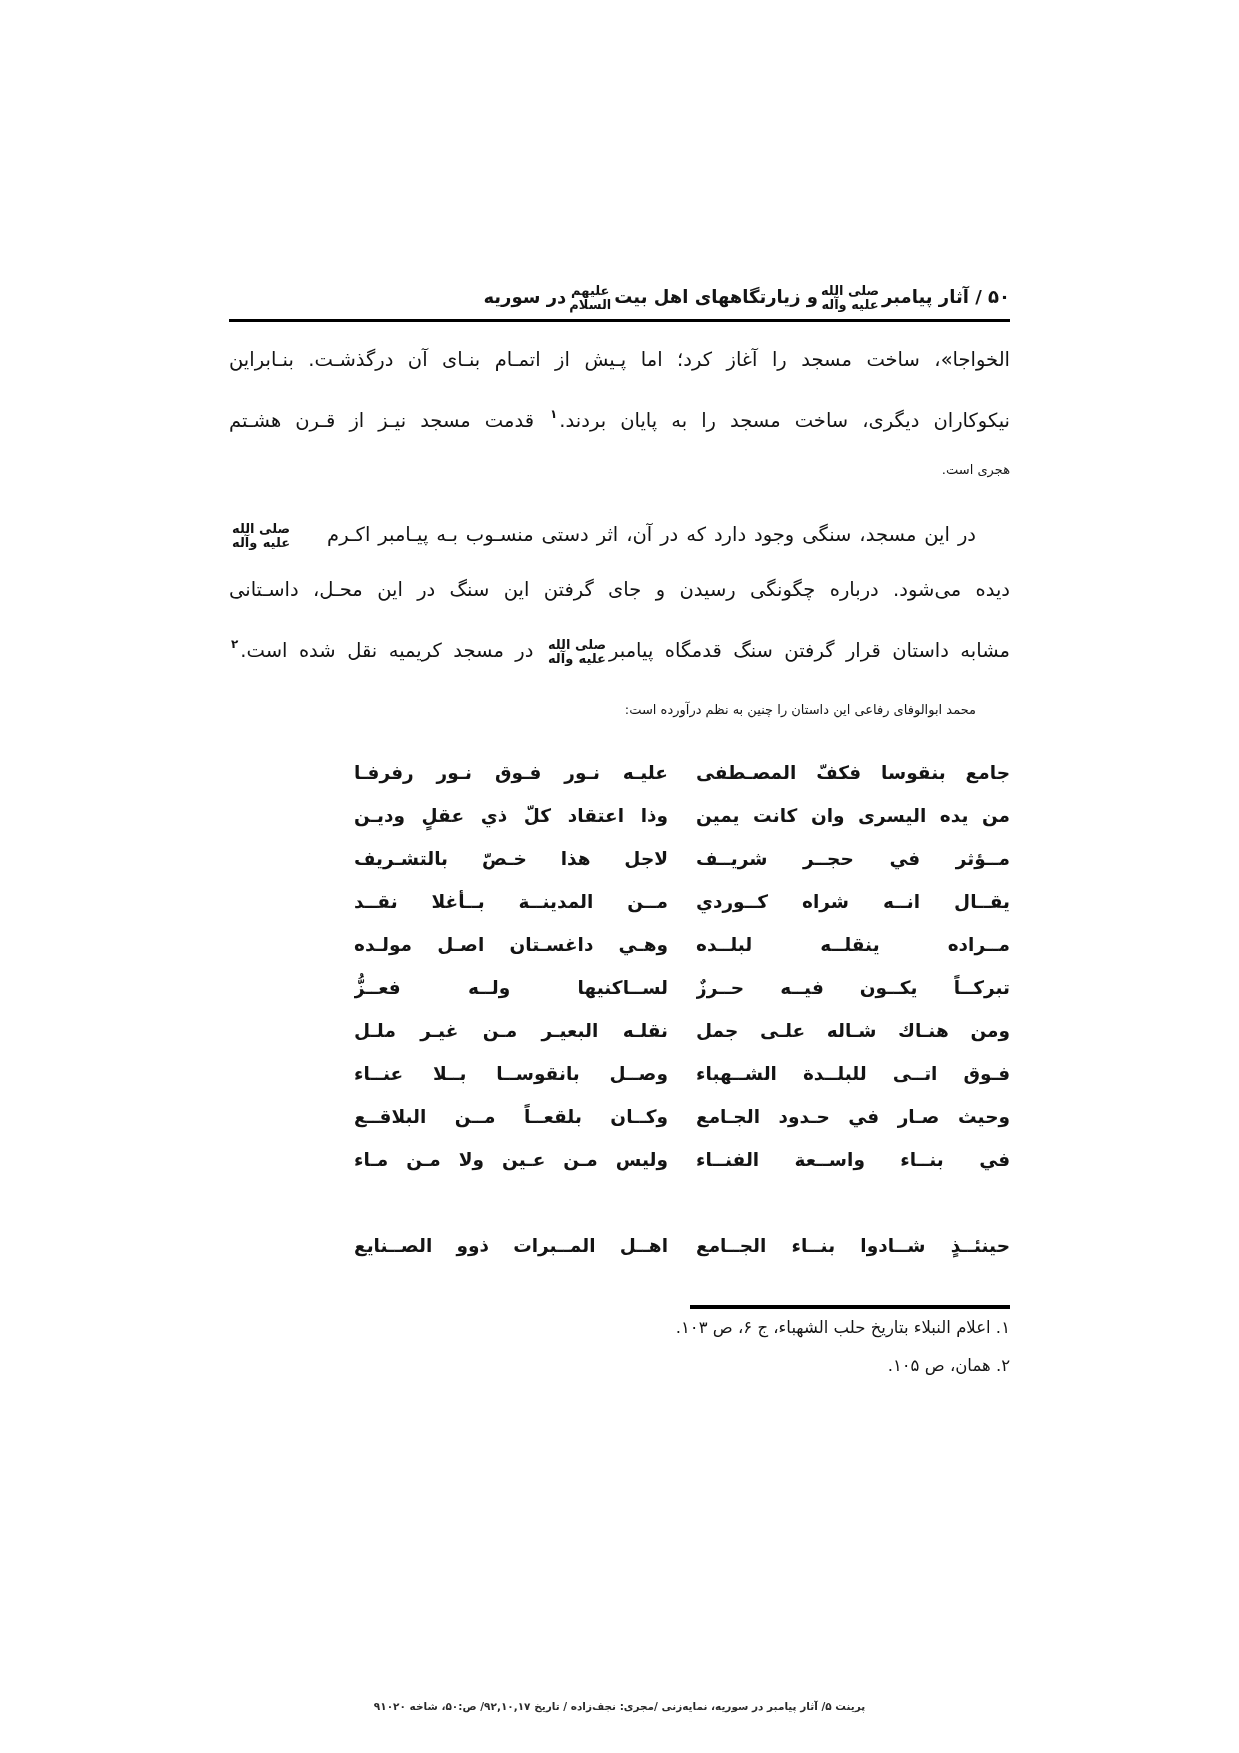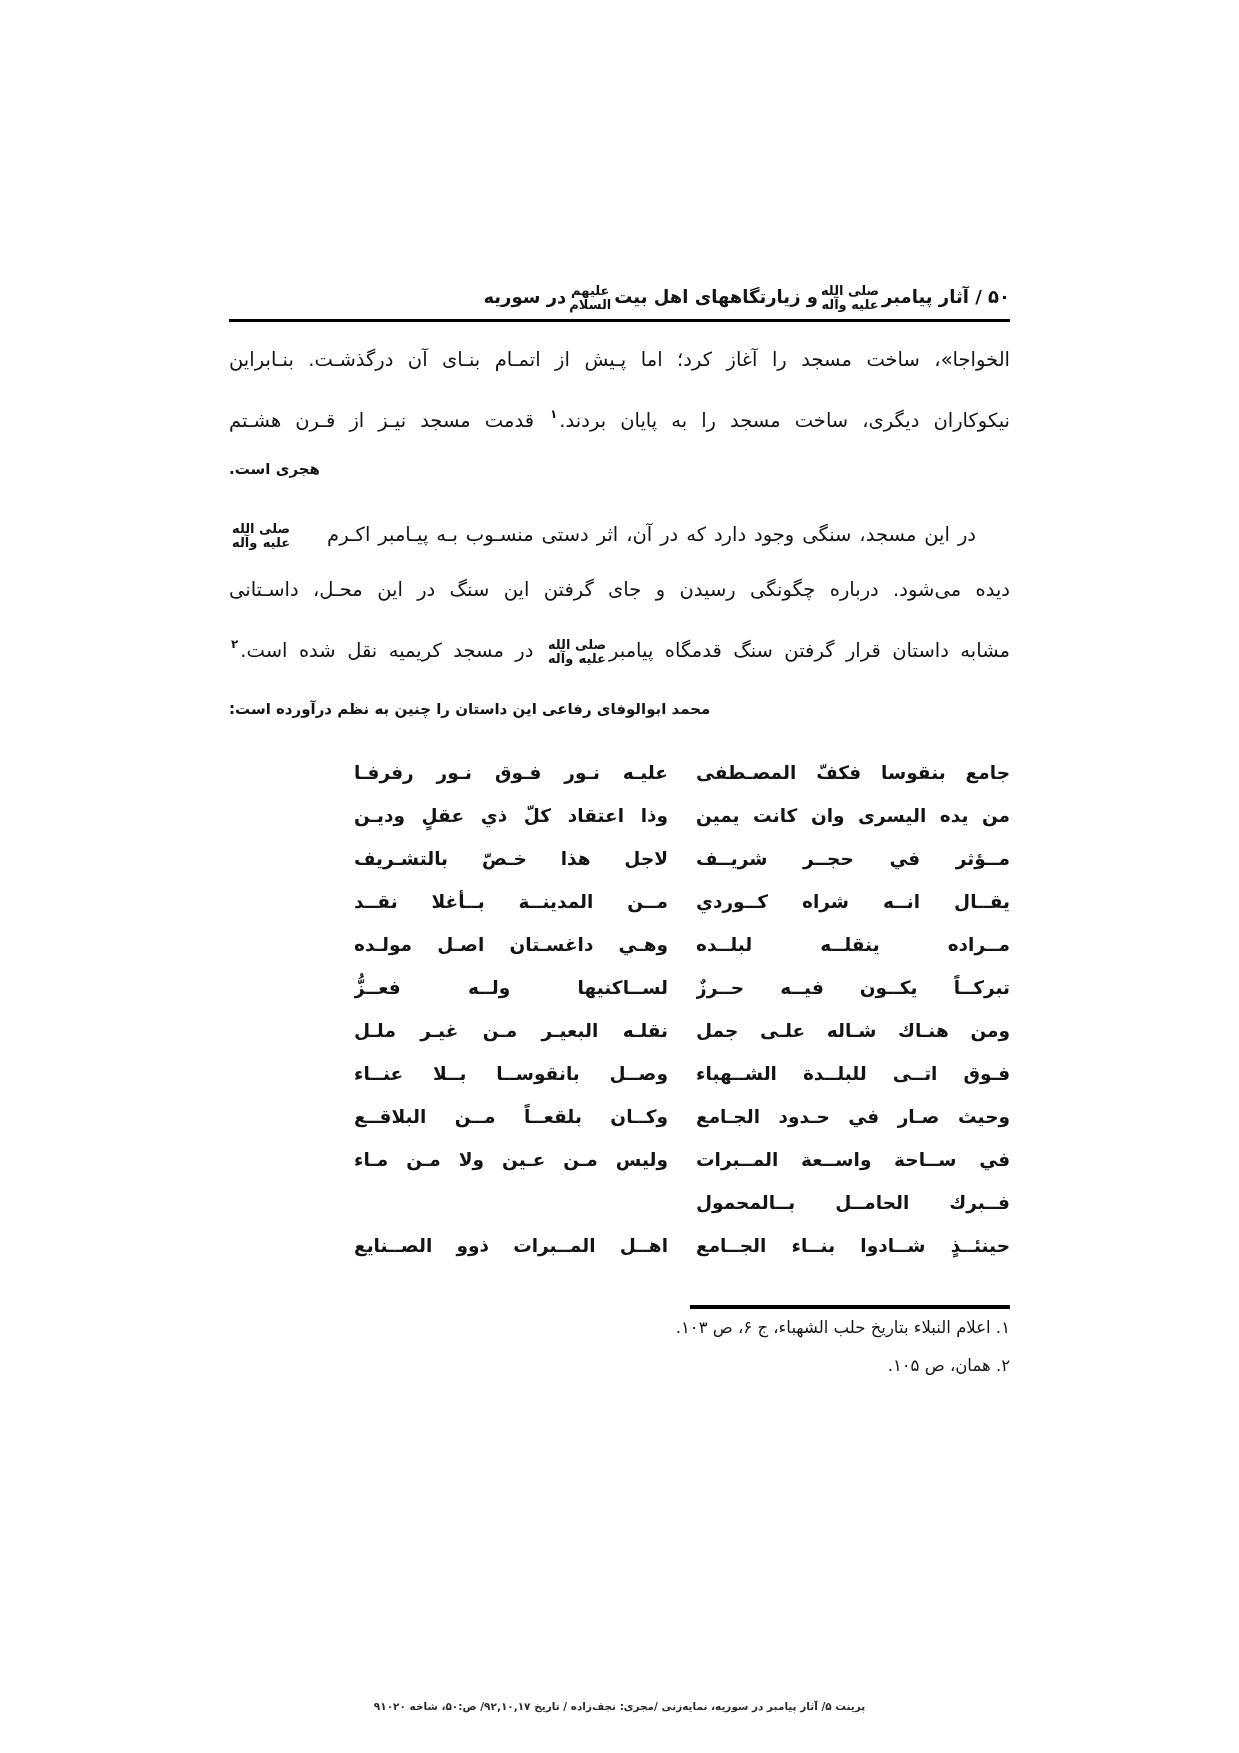--- a/index.html
+++ b/index.html
@@ -17,21 +17,21 @@
     display:inline-block;font-size:13px;font-weight:bold;line-height:1.1;
     text-align:center;vertical-align:-6px;margin:0 3px;letter-spacing:-0.5px;
   }
   .seal span{display:block;}
   .para{margin-top:10px;}
   .jline{
     font-size:19.5px;line-height:55px;height:55px;
     text-align:justify;text-align-last:justify;-moz-text-align-last:justify;
     overflow:hidden;
   }
-  .lastline{font-size:15px;line-height:55px;height:55px;text-align:left;overflow:hidden;font-weight:bold;}
+  .lastline{font-size:13px;line-height:55px;height:55px;text-align:right;overflow:hidden;}
   .indent{text-indent:34px;}
   .fnref{font-size:12px;vertical-align:9px;font-weight:bold;padding:0 2px;}
   .poem{margin-top:14px;width:656px;}
   .couplet{display:flex;justify-content:space-between;height:43px;}
   .hemi{
     width:314px;font-size:18.5px;font-weight:bold;line-height:43px;height:43px;
     text-align:justify;text-align-last:justify;-moz-text-align-last:justify;
     overflow:hidden;
   }
   .fnblock{margin-top:38px;}
@@ -109,26 +109,25 @@
     <div class="hemi first">فـوق اتــى للبلــدة الشــهباء</div>
     <div class="hemi second">وصــل بانقوســا بــلا عنــاء</div>
   </div>
 
   <div class="couplet">
     <div class="hemi first">وحيث صـار في حـدود الجـامع</div>
     <div class="hemi second">وكــان بلقعــاً مــن البلاقــع</div>
   </div>
 
   <div class="couplet">
-    <div class="hemi first">في ســاحة واســعة المــبرات</div>
+    <div class="hemi first">في بنــاء واســعة الفنــاء</div>
     <div class="hemi second">وليس مـن عـين ولا مـن مـاء</div>
   </div>
 
   <div class="couplet">
-    <div class="hemi first">فــبرك الحامــل بــالمحمول</div>
   </div>
 
   <div class="couplet">
     <div class="hemi first">حينئــذٍ شــادوا بنــاء الجــامع</div>
     <div class="hemi second">اهــل المــبرات ذوو الصــنايع</div>
   </div>
 </div>
   </div>
 
   <div class="fnblock">

